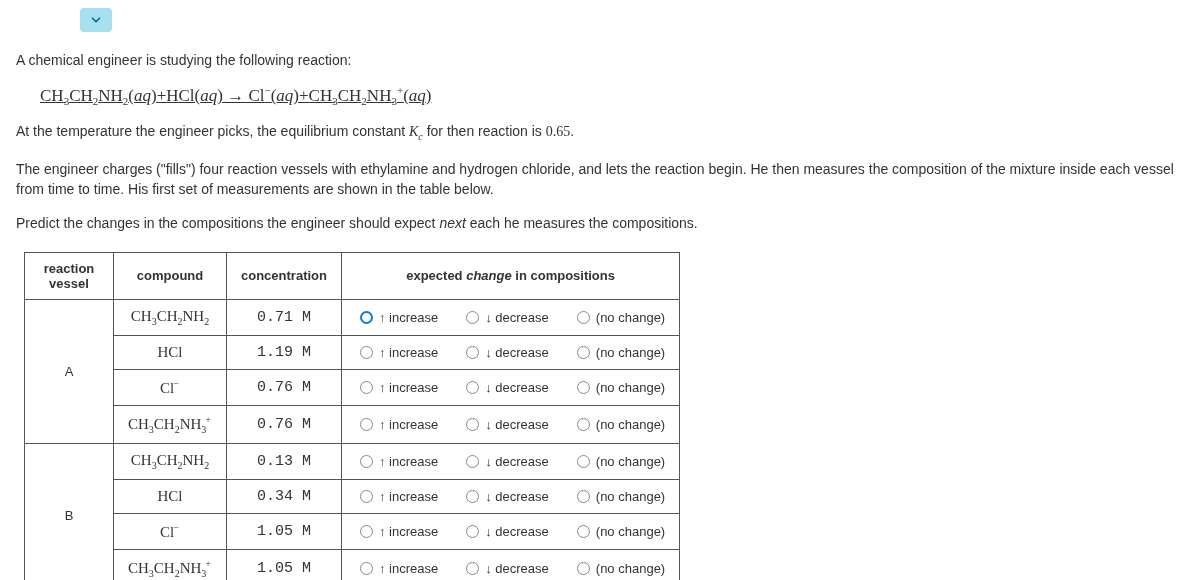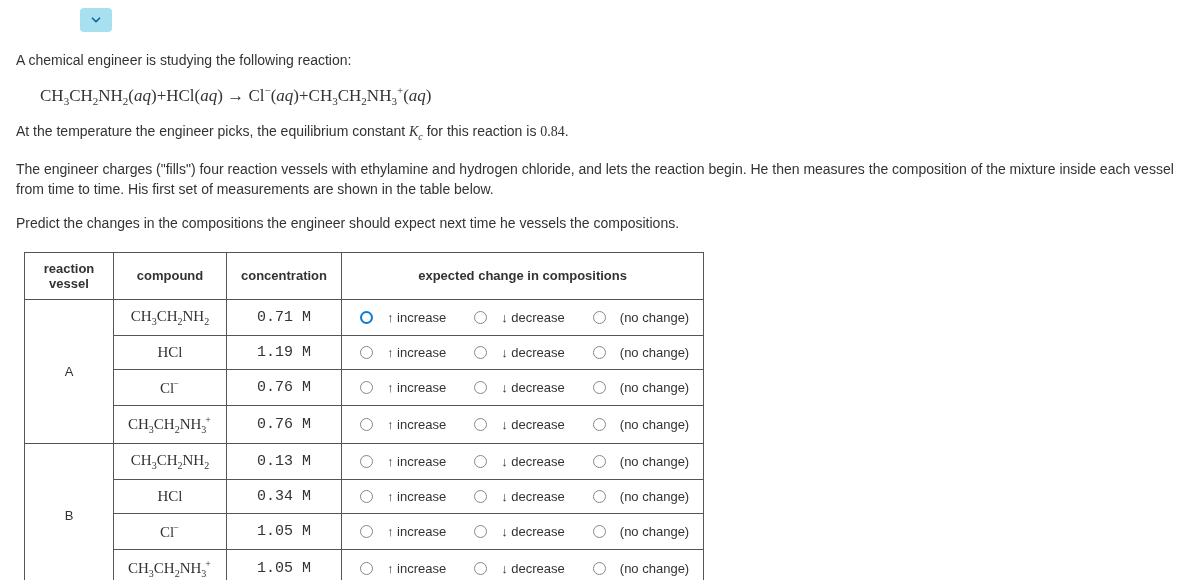--- a/index.html
+++ b/index.html
@@ -21,20 +21,21 @@
     border-radius: 4px;
     margin-left: 64px;
     margin-bottom: 4px;
   }
   .chevron-btn svg { width:14px; height:14px; }
   p { margin: 14px 0; line-height: 1.45; }
   .equation {
     font-family: "Times New Roman", serif;
     font-size: 17px;
     margin: 10px 0 14px 24px;
+    text-decoration: underline;
   }
   .equation .sub { vertical-align: sub; font-size: 11px; }
   .equation .sup { vertical-align: super; font-size: 11px; }
   .kc { font-family:"Times New Roman",serif; font-style:italic; }
   .kc .sub { vertical-align: sub; font-size:10px; font-style:italic;}
   table.data {
     border-collapse: collapse;
     margin-top: 18px;
     margin-left: 8px;
   }
@@ -67,60 +68,60 @@
   .radio-row {
     display: flex;
     align-items: center;
     justify-content: flex-start;
     gap: 28px;
     padding-left: 4px;
   }
   .radio-opt {
     display: inline-flex;
     align-items: center;
-    gap: 14px;
+    gap: 6px;
     white-space: nowrap;
   }
   .radio-circle {
     width: 13px;
     height: 13px;
     border: 1.5px solid #888;
     border-radius: 50%;
     display: inline-block;
     box-sizing: border-box;
   }
   .radio-circle.selected {
     border: 2px solid #0b7bd3;
   }
-  .italic-word { }
+  .italic-word { font-style: italic; }
   .num { font-family:"Times New Roman",serif; }
 </style>
 </head>
 <body>
 
 
 
 <div class="chevron-btn">
   <svg viewBox="0 0 24 24">
       <path d="M6 9l6 6 6-6" fill="none" stroke="#0a6aa8" stroke-width="3" stroke-linecap="round" stroke-linejoin="round"></path>
     </svg>
 </div>
 
 <p>A chemical engineer is studying the following reaction:</p>
 
 <div class="equation" id="equation">CH<span class="sub">3</span>CH<span class="sub">2</span>NH<span class="sub">2</span>(<i>aq</i>)+HCl(<i>aq</i>) → Cl<span class="sup">−</span>(<i>aq</i>)+CH<span class="sub">3</span>CH<span class="sub">2</span>NH<span class="sub">3</span><span class="sup">+</span>(<i>aq</i>)</div>
 
 <p>
-  <span>At the temperature the engineer picks, the equilibrium constant </span><span class="kc">K<span class="sub">c</span></span><span> for this reaction is </span><span class="num">0.84</span>.
+  <span>At the temperature the engineer picks, the equilibrium constant </span><span class="kc">K<span class="sub">c</span></span><span> for then reaction is </span><span class="num">0.65</span>.
 </p>
 
 <p>The engineer charges ("fills") four reaction vessels with ethylamine and hydrogen chloride, and lets the reaction begin. He then measures the composition of the mixture inside each vessel from time to time. His first set of measurements are shown in the table below.</p>
 
 <p>
-  <span>Predict the changes in the compositions the engineer should expect </span><span class="italic-word">next</span><span> time he vessels the compositions.</span>
+  <span>Predict the changes in the compositions the engineer should expect </span><span class="italic-word">next</span><span> each he measures the compositions.</span>
 </p>
 
 <table class="data">
   <thead>
     <tr>
       <th><span>reaction vessel</span></th>
       <th><span>compound</span></th>
       <th><span>concentration</span></th>
       <th>
         <span>expected </span><span class="italic-word">change</span><span> in compositions</span>

